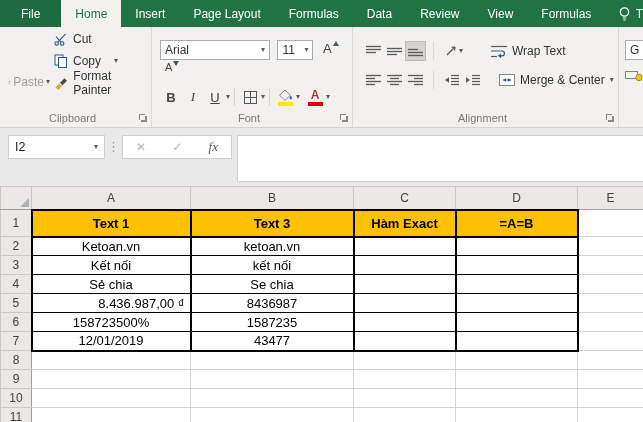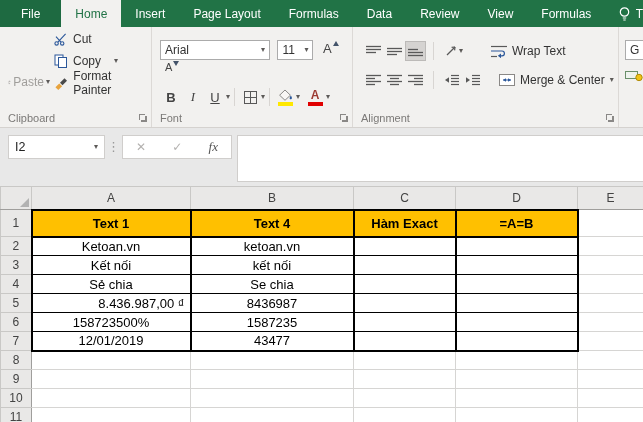--- a/index.html
+++ b/index.html
@@ -8,21 +8,21 @@
        -webkit-font-smoothing:antialiased;}
   
   .tabbar{display:flex;height:27px;background:#217346;align-items:stretch;}
   .tab{display:flex;align-items:center;padding:0 14px;font-size:12px;color:#fff;cursor:default;}
   .tab-file{padding:0 21px;background:#1e6a41;}
   .tab.active{background:#f2f1ef;color:#217346;}
   .tellme{margin-left:auto;display:flex;align-items:center;gap:5px;color:#fff;font-size:12px;padding:0 0 0 8px;}
   
   .ribbon{display:flex;height:100px;background:#f2f1ef;border-bottom:1px solid #d5d2cf;position:relative;}
   .grp{position:relative;border-right:1px solid #dcd9d6;box-sizing:border-box;}
-  .grp-label{position:absolute;bottom:3px;left:8px;right:14px;font-size:11px;color:#7b7977;}
+  .grp-label{position:absolute;bottom:3px;left:8px;right:14px;text-align:center;font-size:11px;color:#7b7977;}
   .launcher{position:absolute;right:4px;bottom:5px;width:8px;height:8px;}
   .launcher::before{content:"";position:absolute;left:0;top:0;width:5px;height:5px;border-left:1px solid #8a8886;border-top:1px solid #8a8886;}
   .launcher::after{content:"";position:absolute;right:0;bottom:0;width:4px;height:4px;border-right:2px solid #8a8886;border-bottom:2px solid #8a8886;}
   .caret{font-size:8px;color:#5c5a58;line-height:1;}
   
   .g-clip{width:152px;display:flex;}
   .paste{width:42px;margin:10px 2px 0 8px;display:flex;flex-direction:row;align-items:center;gap:2px;color:#a09e9b;font-size:12px;}
   .clip-col{margin-top:1px;}
   .sbtn{display:flex;align-items:center;gap:5px;height:22px;font-size:12px;color:#333;padding:0 2px;}
   
@@ -362,21 +362,21 @@
       <th class="corner"></th>
       <th>A</th>
       <th>B</th>
       <th>C</th>
       <th>D</th>
       <th>E</th>
     </tr>
     <tr class="hrow" style="height:27px">
       <th class="rowhead">1</th>
       <td class="tb">Text 1</td>
-      <td class="tb">Text 4</td>
+      <td class="tb">Text 3</td>
       <td class="tb">Hàm Exact</td>
       <td class="tb">=A=B</td>
       <td></td>
     </tr>
     <tr style="height:19px">
       <th class="rowhead">2</th>
       <td class="tb">Ketoan.vn</td>
       <td class="tb">ketoan.vn</td>
       <td class="tb"></td>
       <td class="tb"></td>

